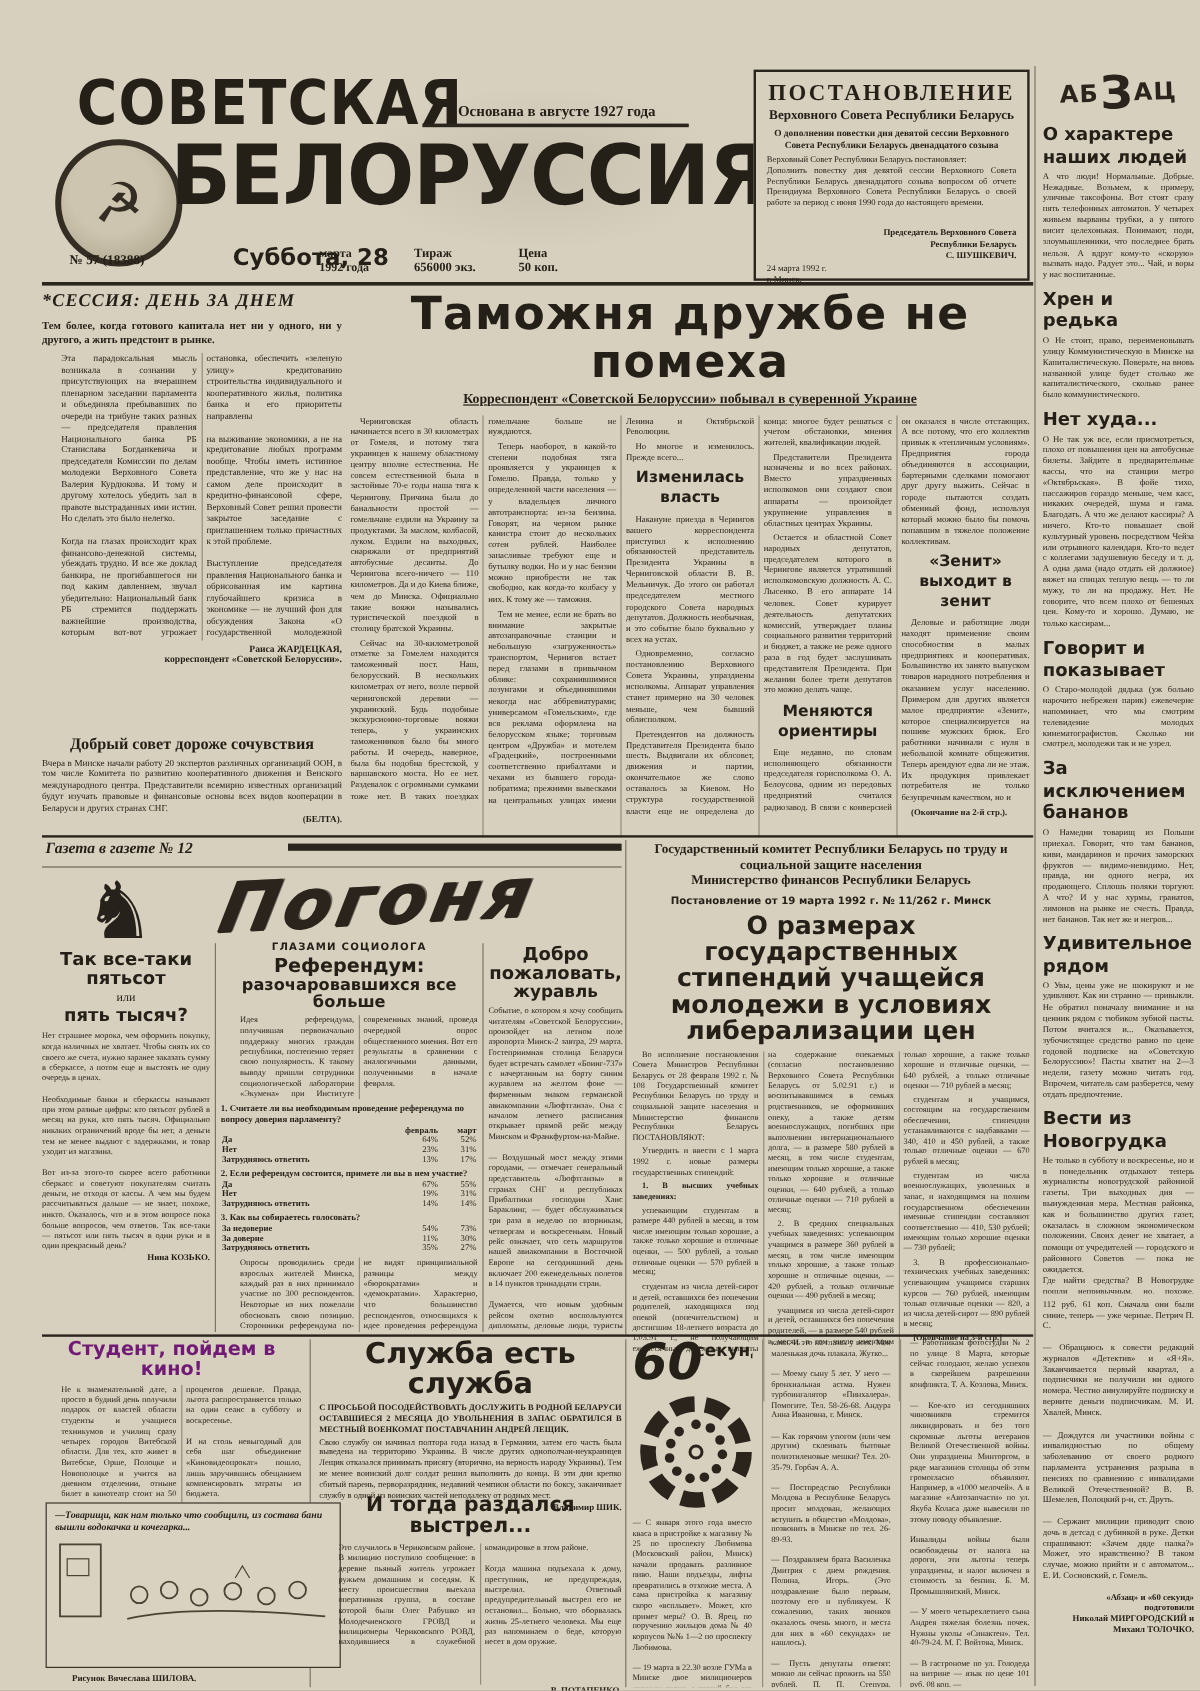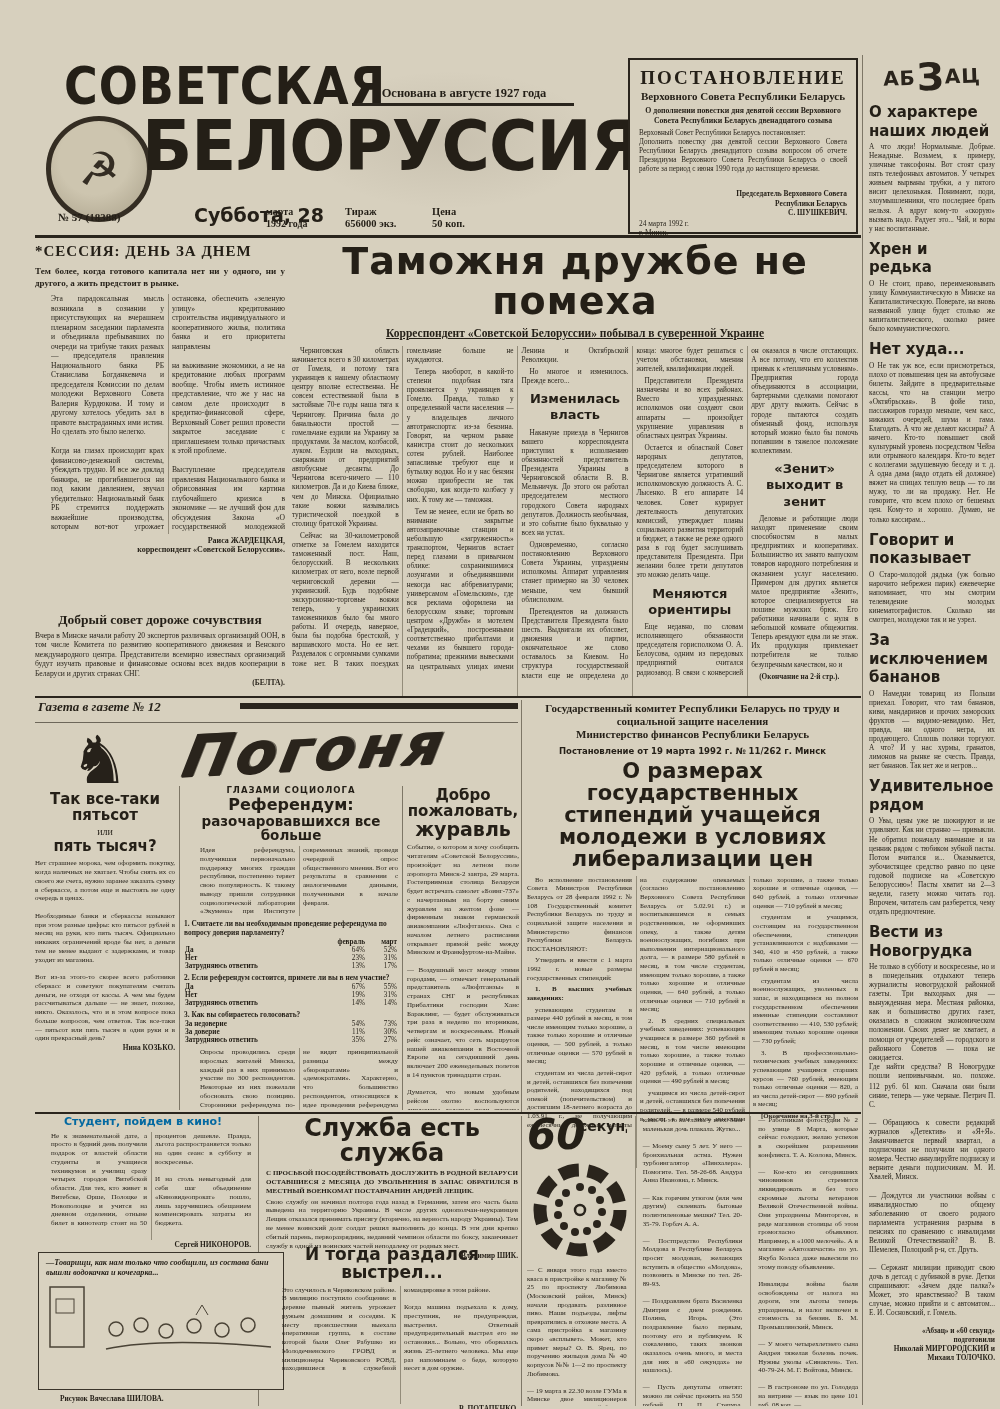--- a/index.html
+++ b/index.html
@@ -26,21 +26,21 @@
   .postbox{border:2px solid #2a251d;padding:7px 9px;box-sizing:border-box;background:#d7d0be;}
   
   .rail{font-size:7.3px;line-height:1.24;}
   .rail h4{font-family:"DejaVu Sans",sans-serif;font-size:15px;margin:7px 0 2px 0;}
   .rail p{margin:0 0 3px 0;text-align:justify;}
   .abzlogo{display:flex;align-items:center;justify-content:center;font-family:"DejaVu Sans",sans-serif;
            font-weight:bold;color:#2a241c;transform:rotate(-2deg);}
   .abzlogo .s1{font-size:20px;letter-spacing:1px;}
   .abzlogo .z{font-size:38px;line-height:1;margin:0 1px;}
   
-  .rubric{font-size:15px;font-weight:bold;letter-spacing:1px;}
+  .rubric{font-size:15px;font-weight:bold;font-style:italic;letter-spacing:1px;}
   .hl-sans{font-family:"DejaVu Sans","Liberation Sans",sans-serif;font-weight:bold;line-height:1.05;}
   .body-s{font-size:7.6px;line-height:1.25;text-align:justify;}
   .cols2{column-count:2;column-gap:8px;column-rule:1px solid #938c7a;margin-left:16px;}
   .cols3{column-count:3;column-gap:8px;column-rule:1px solid #938c7a;}
   .cols5{column-count:5;column-gap:8px;column-rule:1px solid #938c7a;}
   .cols5 p,.cols3 p,.cols2 p{margin:0 0 3px 0;text-indent:8px;}
   .subhead3{font-family:"DejaVu Sans",sans-serif;font-weight:bold;font-size:13px;text-align:center;margin:6px 0 4px 0;column-span:none;}
   .byline{font-size:8px;font-weight:bold;text-align:right;}
   .pogonya{font-family:"DejaVu Sans",sans-serif;font-weight:bold;font-style:italic;font-size:58px;
            transform:skewX(-14deg) rotate(-3deg);letter-spacing:4px;color:#2a241c;
@@ -273,21 +273,21 @@
           </tr>
     </tbody>
       </table>
     <div class="body-s cols2" style="font-size:7px;margin-top:4px;">Опросы проводились среди взрослых жителей Минска, каждый раз в них принимало участие по 300 респондентов. Некоторые из них пожелали обосновать свою позицию. Сторонники референдума по-прежнему считают, что в бедах республики виноват прежде всего номенклатурный парламент, а, следовательно, если его заменить, то и ситуация начнет улучшаться. Однако многие жители Минска не видят принципиальной разницы между «бюрократами» и «демократами». Характерно, что большинство респондентов, относящихся к идее проведения референдума отрицательно, вовсе не считают себя лояльными по отношению к Верховному Совету. Им безразлично, кто будет у власти, груз экономических проблем делает людей аполитичными.</div>
 
   </div>
 
   <div class="abs clip" style="left:407px;top:788px;width:112px;height:322px;">
     <div class="hl-sans ctr" style="font-size:15px;">Добро</div>
     <div class="hl-sans ctr" style="font-size:15px;">пожаловать,</div>
-    <div class="hl-sans ctr" style="font-size:19px;">журавль</div>
+    <div class="hl-sans ctr" style="font-size:14px;">журавль</div>
     <div class="body-s pre" style="font-size:7px;margin-top:4px;">Событие, о котором я хочу сообщить читателям «Советской Белоруссии», произойдет на летном поле аэропорта Минск-2 завтра, 29 марта. Гостеприимная столица Беларуси будет встречать самолет «Боинг-737» с начертанным на борту синим журавлем на желтом фоне — фирменным знаком германской авиакомпании «Люфтганза». Она с началом летнего расписания открывает прямой рейс между Минском и Франкфуртом-на-Майне.
 
 — Воздушный мост между этими городами, — отмечает генеральный представитель «Люфтганзы» в странах СНГ и республиках Прибалтики господин Ханс Бараклинг, — будет обслуживаться три раза в неделю по вторникам, четвергам и воскресеньям. Новый рейс означает, что сеть маршрутов нашей авиакомпании в Восточной Европе на сегодняшний день включает 200 еженедельных полетов в 14 пунктов тринадцати стран.
 
 Думается, что новым удобным рейсом охотно воспользуются дипломаты, деловые люди, туристы и частные лица обоих европейских государств.</div>
 
   </div>
 
   <div class="abs" style="left:527px;top:702px;width:331px;">
     <div class="ctr b" style="font-size:11px;line-height:1.2;">Государственный  комитет   Республики Беларусь по труду и социальной  защите  населения</div>
@@ -307,21 +307,21 @@
       <p>3. В профессионально-технических учебных заведениях: успевающим учащимся старших курсов — 760 рублей, имеющим только отличные оценки — 820, а из числа детей-сирот — 890 рублей в месяц;</p>
       <p class="b">[Окончание на 3-й стр.]</p>
     </div>
   </div>
 
   <div class="hr" style="left:35px;top:1112px;width:826px;height:2px;"></div>
   <div class="vr" style="left:258px;top:1116px;height:290px;"></div>
   <div class="vr" style="left:521px;top:1116px;height:290px;"></div>
 
   <div class="abs" style="left:35px;top:1116px;width:216px;">
-    <div class="hl-sans ctr" style="font-size:11px;color:#0369a1;">Студент, пойдем в кино!</div>
+    <div class="hl-sans ctr" style="font-size:16px;color:#701a75;">Студент, пойдем в кино!</div>
     <div class="body-s cols2 pre clip" style="font-size:7px;margin-top:4px;height:108px;">Не к знаменательной дате, а просто в будний день получили подарок от властей области студенты и учащиеся техникумов и училищ сразу четырех городов Витебской области. Для тех, кто живет в Витебске, Орше, Полоцке и Новополоцке и учится на дневном отделении, отныне билет в кинотеатр стоит на 50 процентов дешевле. Правда, льгота распространяется только на один сеанс в субботу и воскресенье.
 
 И на столь невыгодный для себя шаг объединение «Киновидеопрокат» пошло, лишь заручившись обещанием компенсировать затраты из бюджета.</div>
     <div class="byline" style="font-size:7.4px;">Сергей НИКОНОРОВ.</div>
   </div>
 
   <div class="abs cartoonbox" style="left:38px;top:1252px;width:246px;height:138px;">
     <div class="capt">—Товарищи, как нам только что сообщили, из состава бани вышли водокачка и кочегарка...</div>
     <svg width="228" height="72" viewBox="0 0 228 72">
       <rect x="4" y="8" width="34" height="60" fill="none" stroke="#4a4336" stroke-width="1.5"></rect>

